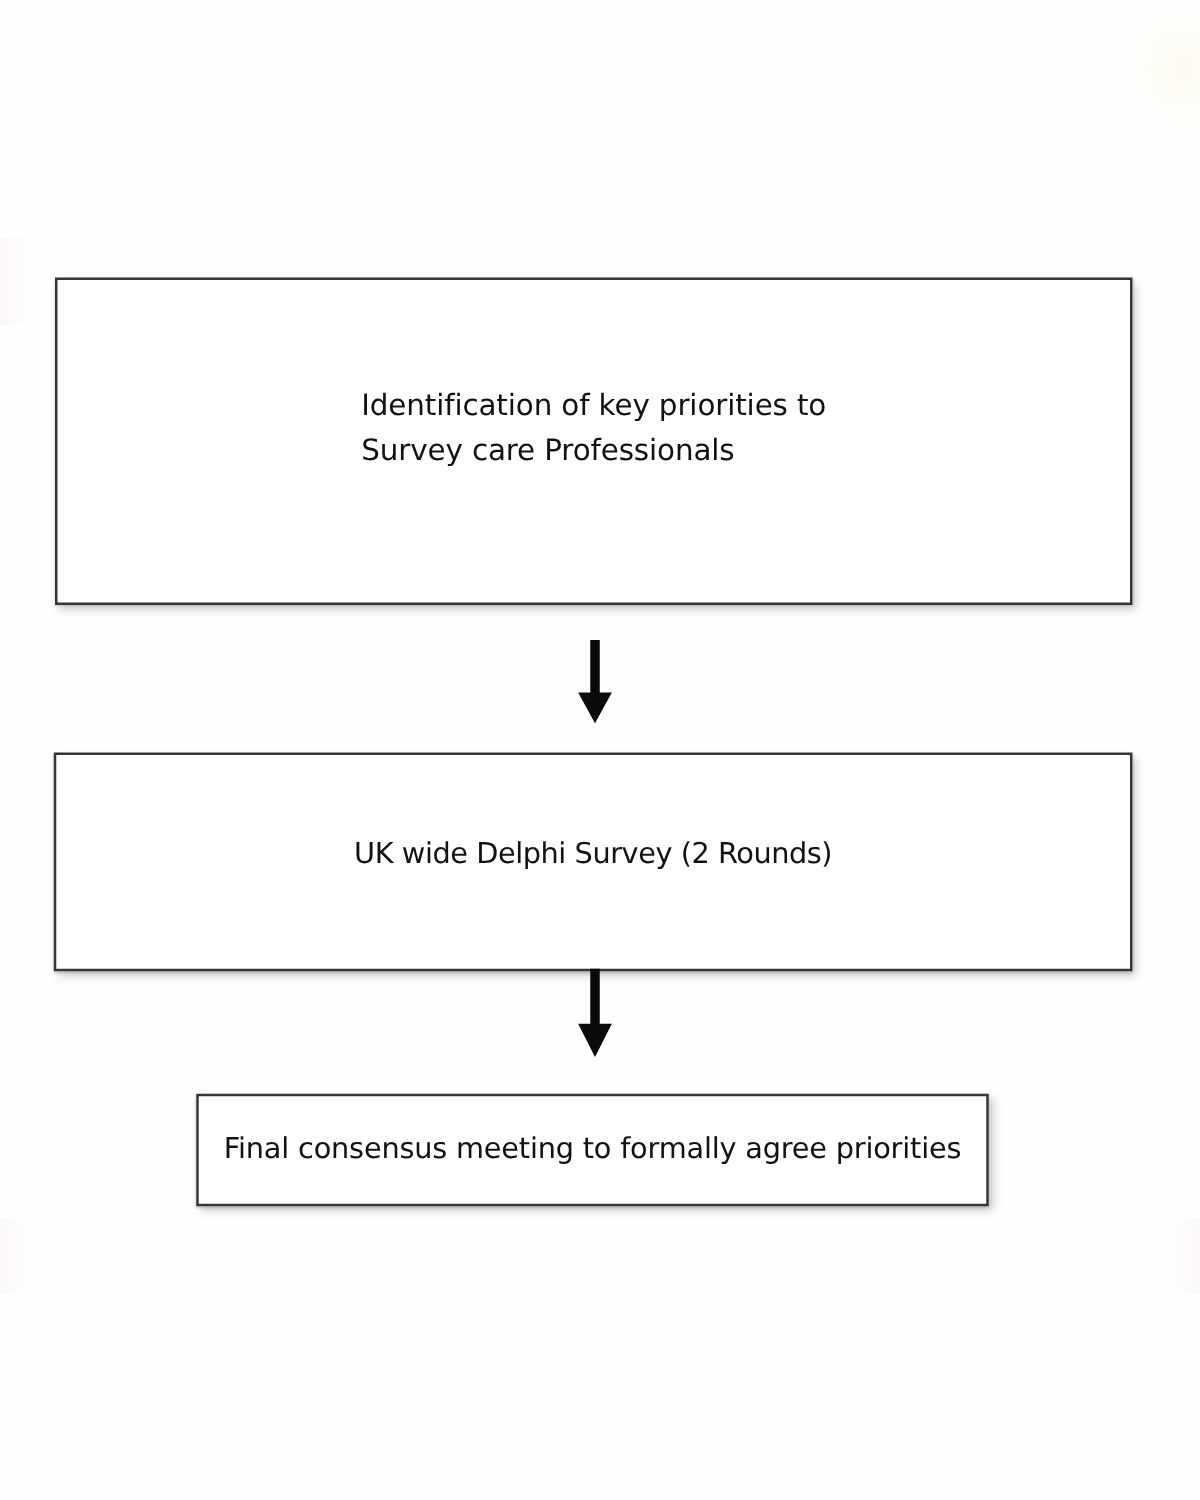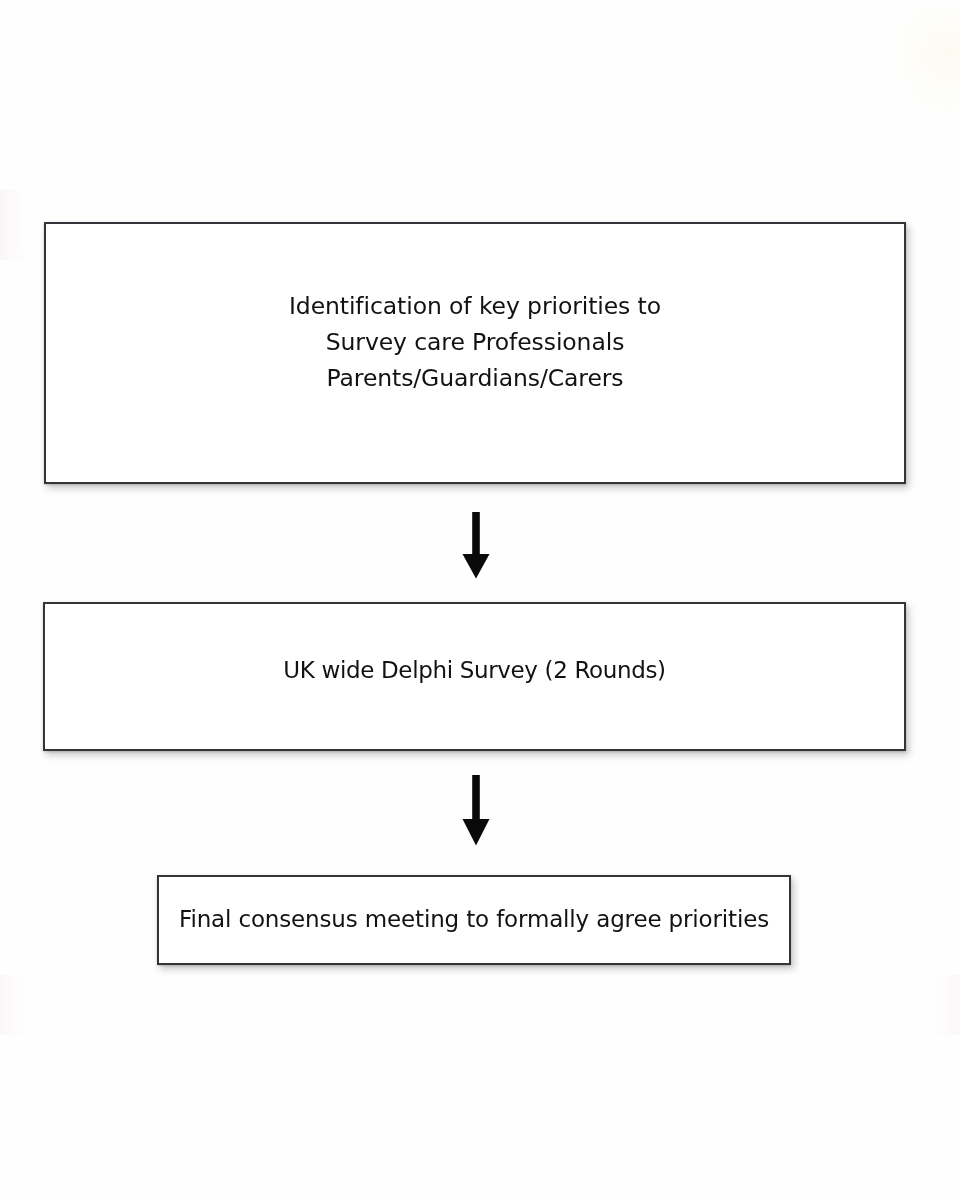--- a/index.html
+++ b/index.html
@@ -58,21 +58,20 @@
     display: flex;
     flex-direction: column;
     align-items: center;
     justify-content: center;
     box-shadow: 3px 4px 7px rgba(60,60,60,0.28),
                 0 1px 2px rgba(0,0,0,0.18);
   }
 
   .node-lines {
     display: block;
-    text-align: center;
     color: #111214;
     line-height: 1.52;
   }
   .node-lines > div {
     white-space: nowrap;
   }
 
   #node-identification {
     left: 44px;
     top: 222px;
@@ -83,21 +82,21 @@
     font-size: 23.5px;
     letter-spacing: -0.1px;
     margin-top: 14px;
     margin-bottom: 34px;
   }
 
   #node-delphi {
     left: 43px;
     top: 602px;
     width: 863px;
-    height: 149px;
+    height: 175px;
   }
   #node-delphi .node-lines {
     font-size: 23px;
     letter-spacing: -0.35px;
     line-height: 1.62;
     margin-top: 6px;
     margin-bottom: 18px;
   }
 
   #node-consensus {
@@ -130,21 +129,20 @@
 
   <div class="tint tint-tr"></div>
   <div class="tint tint-l"></div>
   <div class="tint tint-bl"></div>
   <div class="tint tint-br"></div>
 
   <div class="node" id="node-identification">
     <div class="node-lines">
       <div>Identification of key priorities to</div>
       <div>Survey care Professionals</div>
-      <div>Parents/Guardians/Carers</div>
     </div>
   </div>
 
   <div class="arrow" id="arrow-1">
     <svg viewBox="0 0 42 70" preserveAspectRatio="none" aria-hidden="true">
       <path d="M17.2 2 L24.8 2 L24.8 44 L34.5 44 L21 68.5 L7.5 44 L17.2 44 Z" fill="#0a0a0a"></path>
     </svg>
   </div>
 
   <div class="node" id="node-delphi">

